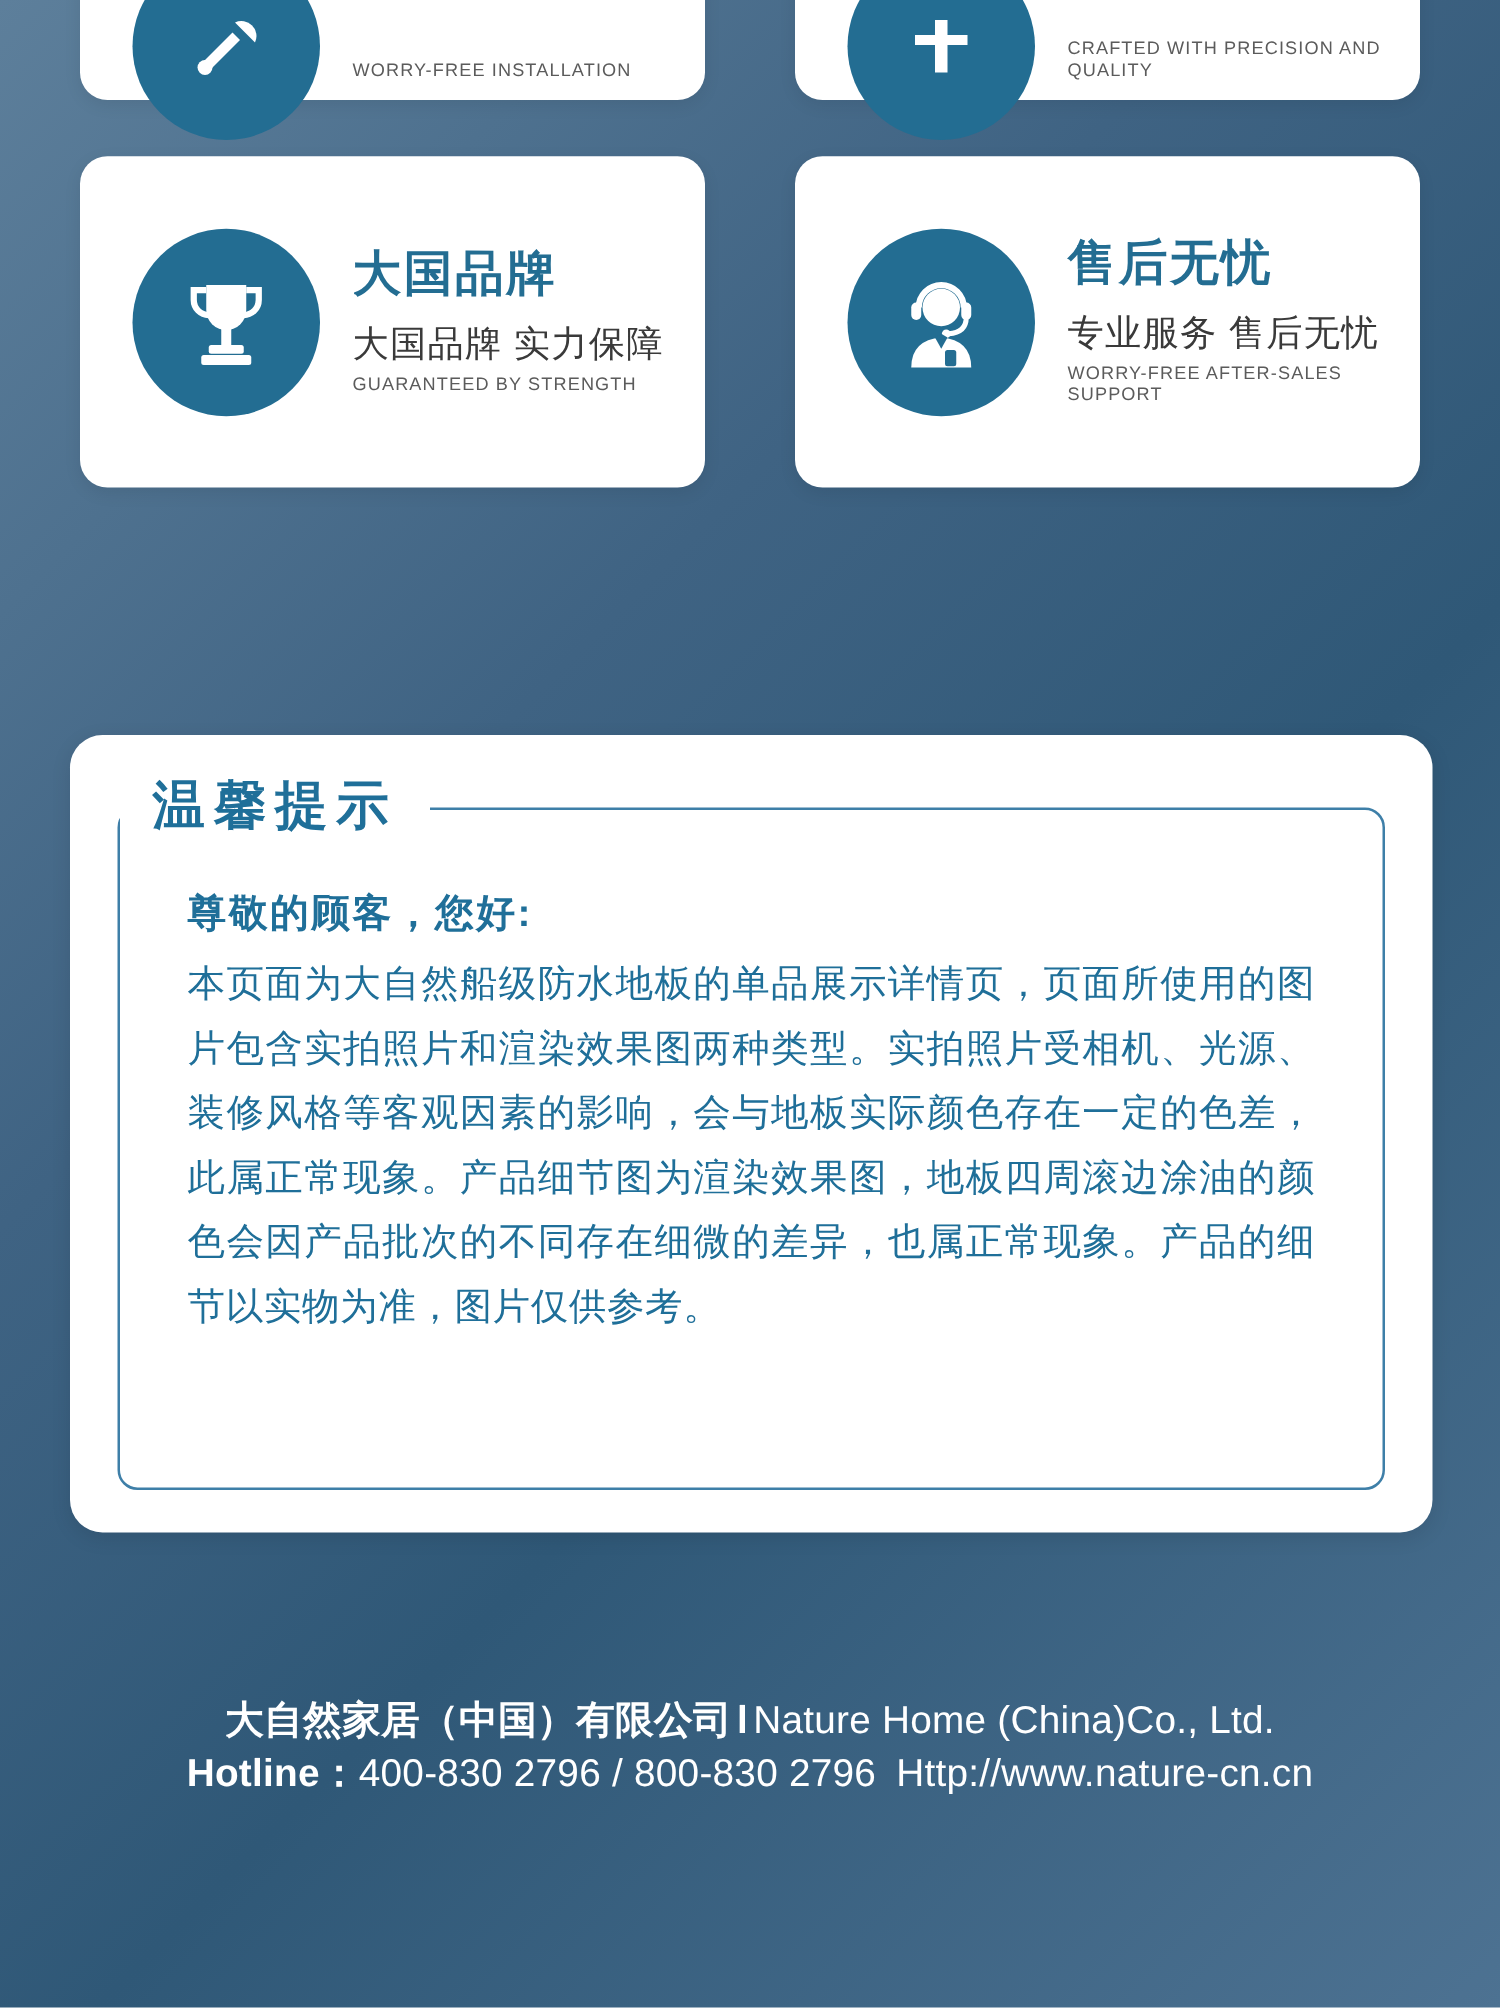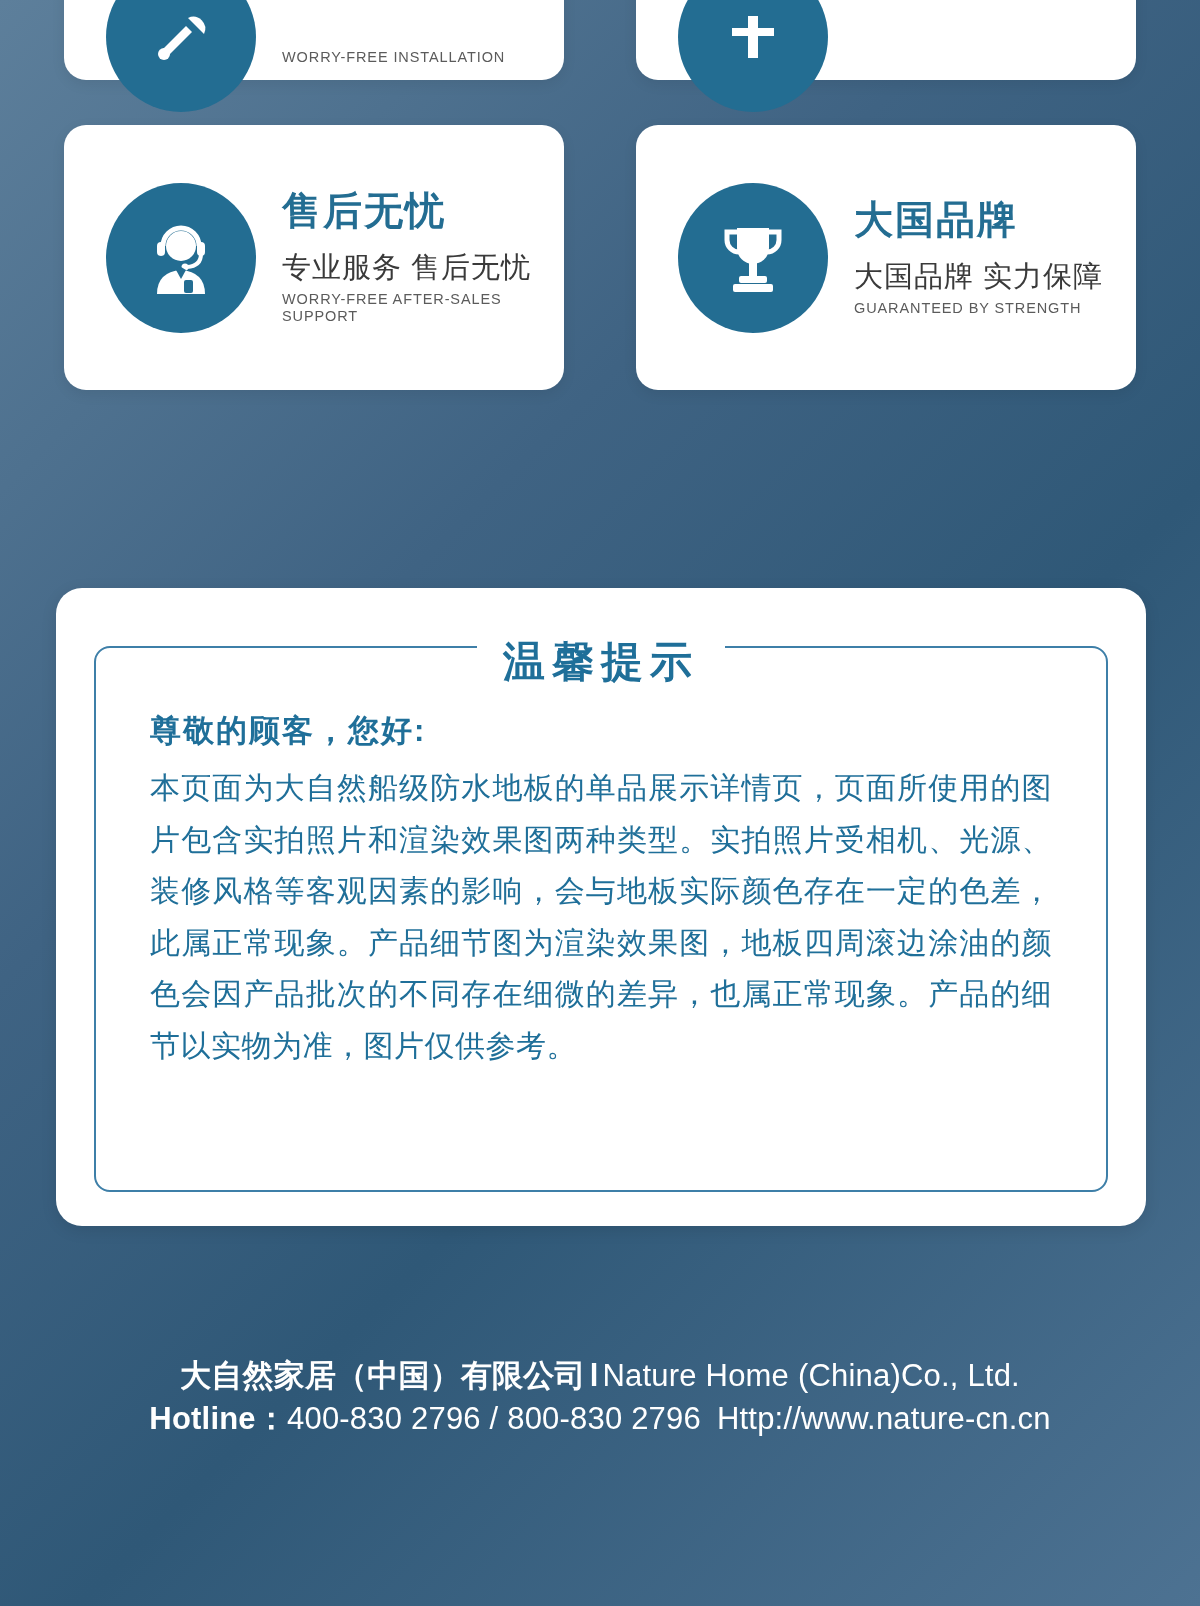--- a/index.html
+++ b/index.html
@@ -102,23 +102,21 @@
     bottom: 34px;
     border: 2px solid #3e7fa8;
     border-radius: 16px;
     box-sizing: border-box;
   }
   .tips-heading {
     position: absolute;
     left: 0;
     right: 0;
     top: -35px;
-    text-align: center;
     pointer-events: none;
-    margin-top: 18px;
   }
   .tips-heading span {
     display: inline-block;
     background: #ffffff;
     padding: 0 26px;
     font-size: 42px;
     font-weight: bold;
     color: #1f6f99;
     letter-spacing: 7px;
     line-height: 62px;
@@ -188,44 +186,24 @@
       </div>
     </div>
 
     <div class="card top">
       <div class="card-icon">
         <svg width="78" height="78" viewBox="0 0 78 78">
           <rect x="18" y="30" width="42" height="8" fill="#ffffff"></rect>
           <rect x="34" y="18" width="10" height="42" fill="#ffffff"></rect>
         </svg>
       </div>
-    </div>
-
-    <div class="card">
-      <div class="card-icon">
-        <svg width="92" height="92" viewBox="0 0 92 92">
-
-          <circle cx="46" cy="34" r="15" fill="#ffffff"></circle>
-
-          <path d="M28 34 a18 18 0 0 1 36 0" fill="none" stroke="#ffffff" stroke-width="5"></path>
-          <rect x="22" y="30" width="8" height="14" rx="4" fill="#ffffff"></rect>
-          <rect x="62" y="30" width="8" height="14" rx="4" fill="#ffffff"></rect>
-
-          <path d="M66 42 q0 12 -14 13" fill="none" stroke="#ffffff" stroke-width="4"></path>
-          <circle cx="50" cy="55" r="3.5" fill="#ffffff"></circle>
-
-          <path d="M22 82 q0 -22 24 -24 q24 2 24 24 z" fill="#ffffff"></path>
-          <path d="M41 58 l5 9 l5 -9 l-5 -3 z" fill="#236d92"></path>
-          <rect x="49" y="68" width="9" height="13" rx="2" fill="#236d92"></rect>
-        </svg>
-      </div>
-      <div class="card-text">
-        <div class="card-title">售后无忧</div>
-        <div class="card-sub">专业服务 售后无忧</div>
-        <div class="card-en">WORRY-FREE AFTER-SALES SUPPORT</div>
+      <div class="card-text">
+        <div class="card-title"></div>
+        <div class="card-sub"></div>
+        <div class="card-en">CRAFTED WITH PRECISION AND QUALITY</div>
       </div>
     </div>
 
     <div class="card">
       <div class="card-icon">
         <svg width="92" height="92" viewBox="0 0 92 92">
           <path d="M30 16 h32 v20 a16 16 0 0 1 -32 0 z" fill="#ffffff"></path>
           <path d="M30 20 h-10 v8 a12 12 0 0 0 12 12" fill="none" stroke="#ffffff" stroke-width="5"></path>
           <path d="M62 20 h10 v8 a12 12 0 0 1 -12 12" fill="none" stroke="#ffffff" stroke-width="5"></path>
           <rect x="42" y="50" width="8" height="14" fill="#ffffff"></rect>
@@ -233,20 +211,45 @@
           <rect x="26" y="72" width="40" height="8" rx="2" fill="#ffffff"></rect>
         </svg>
       </div>
       <div class="card-text">
         <div class="card-title">大国品牌</div>
         <div class="card-sub">大国品牌 实力保障</div>
         <div class="card-en">GUARANTEED BY STRENGTH</div>
       </div>
     </div>
 
+    <div class="card">
+      <div class="card-icon">
+        <svg width="92" height="92" viewBox="0 0 92 92">
+
+          <circle cx="46" cy="34" r="15" fill="#ffffff"></circle>
+
+          <path d="M28 34 a18 18 0 0 1 36 0" fill="none" stroke="#ffffff" stroke-width="5"></path>
+          <rect x="22" y="30" width="8" height="14" rx="4" fill="#ffffff"></rect>
+          <rect x="62" y="30" width="8" height="14" rx="4" fill="#ffffff"></rect>
+
+          <path d="M66 42 q0 12 -14 13" fill="none" stroke="#ffffff" stroke-width="4"></path>
+          <circle cx="50" cy="55" r="3.5" fill="#ffffff"></circle>
+
+          <path d="M22 82 q0 -22 24 -24 q24 2 24 24 z" fill="#ffffff"></path>
+          <path d="M41 58 l5 9 l5 -9 l-5 -3 z" fill="#236d92"></path>
+          <rect x="49" y="68" width="9" height="13" rx="2" fill="#236d92"></rect>
+        </svg>
+      </div>
+      <div class="card-text">
+        <div class="card-title">售后无忧</div>
+        <div class="card-sub">专业服务 售后无忧</div>
+        <div class="card-en">WORRY-FREE AFTER-SALES SUPPORT</div>
+      </div>
+    </div>
+
   </div>
 
   <div class="tips">
     <div class="tips-inner">
       <div class="tips-heading">
         <span>温馨提示</span>
       </div>
       <div class="tips-body">
         <div class="tips-greeting">尊敬的顾客，您好:</div>
         <div class="tips-paragraph">本页面为大自然船级防水地板的单品展示详情页，页面所使用的图片包含实拍照片和渲染效果图两种类型。实拍照片受相机、光源、装修风格等客观因素的影响，会与地板实际颜色存在一定的色差，此属正常现象。产品细节图为渲染效果图，地板四周滚边涂油的颜色会因产品批次的不同存在细微的差异，也属正常现象。产品的细节以实物为准，图片仅供参考。</div>

